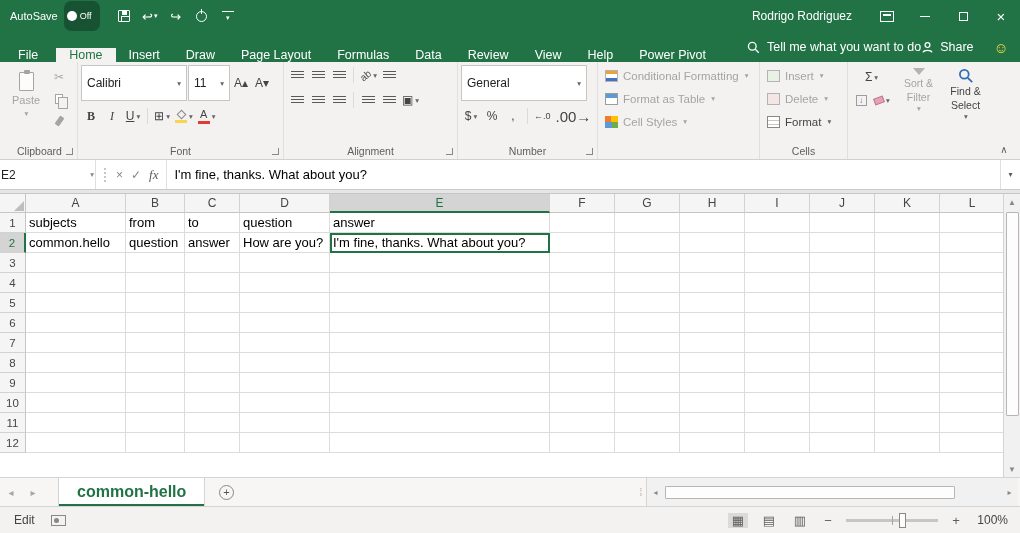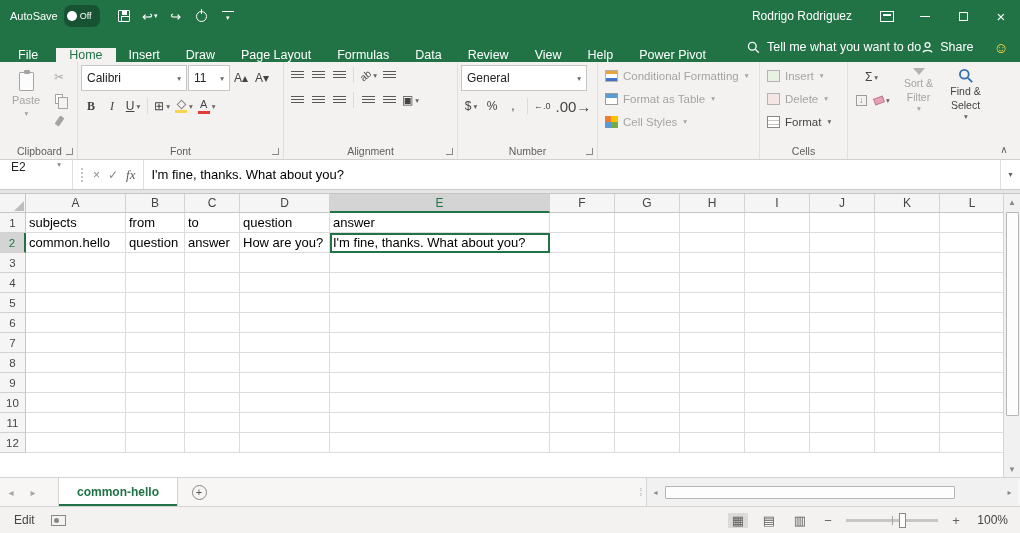--- a/index.html
+++ b/index.html
@@ -10,21 +10,21 @@
   }
   *{box-sizing:border-box;margin:0;padding:0}
   html,body{width:1020px;height:533px;overflow:hidden}
   body{font-family:"Liberation Sans",sans-serif;font-size:12px;color:#262626;background:#fff}
   .app{width:1020px;height:533px;display:flex;flex-direction:column}
 
   
   .titlebar{height:32px;background:var(--accent);color:#fff;display:flex;align-items:center;position:relative;flex:0 0 auto}
   .qat{display:flex;align-items:center;padding-left:10px;gap:2px;z-index:2}
   .autosave{display:flex;align-items:center;gap:6px;font-size:11px;margin-right:10px}
-  .as-pill{width:36px;height:22px;border-radius:7px;background:rgba(0,0,0,.28);display:flex;align-items:center;gap:3px;padding:0 3px;font-size:9px}
+  .as-pill{width:36px;height:30px;border-radius:7px;background:rgba(0,0,0,.28);display:flex;align-items:center;gap:3px;padding:0 3px;font-size:9px}
   .as-knob{width:10px;height:10px;border-radius:50%;background:#fff;flex:0 0 auto}
   .qbtn{width:24px;height:26px;display:flex;align-items:center;justify-content:center;font-size:13px;color:#fff}
   .qbtn .tinydd{font-size:7px;margin-left:1px}
   .floppy{width:12px;height:12px;border:1px solid #fff;border-radius:1px;position:relative}
   .floppy::before{content:"";position:absolute;top:0;left:3px;width:5px;height:4px;background:#fff}
   .floppy::after{content:"";position:absolute;bottom:0;left:2px;width:7px;height:4px;border:1px solid #fff;border-bottom:none}
   .touch-ic{width:11px;height:11px;border:1px solid #fff;border-radius:50%;position:relative}
   .touch-ic::after{content:"";position:absolute;left:4px;top:-3px;width:1px;height:5px;background:#fff}
   .qat-dd{width:12px;border-top:1px solid #fff;padding-top:2px;text-align:center;font-size:7px}
   .tb-title{position:absolute;left:0;right:0;text-align:center;font-size:12px;z-index:1}
@@ -53,21 +53,21 @@
   .rbody{flex:1;display:flex;align-items:flex-start}
   .rbody.colwrap{flex-direction:column;justify-content:flex-start;gap:5px}
   .glabel{height:16px;display:flex;align-items:center;justify-content:center;font-size:10.5px;color:#605e5c;position:relative;padding:0 10px;white-space:nowrap}
   .dlauncher{position:absolute;right:1px;bottom:4px;width:7px;height:7px;border-right:1px solid #8a8886;border-bottom:1px solid #8a8886}
   .row{display:flex;align-items:center;gap:1px}
   .sbtn{min-width:20px;height:20px;display:flex;align-items:center;justify-content:center;font-size:12px;color:#444;gap:1px;padding:0 2px;white-space:nowrap}
   .dd{font-size:7.5px;color:#666;margin-left:1px}
   .disabled,.disabled *{color:var(--disabled)!important}
   .disabled .dd{color:var(--disabled)}
   .vsep{width:1px;height:16px;background:#dddbd9;margin:0 3px}
-  .combo{height:26px;background:#fff;border:1px solid #c8c6c4;display:flex;align-items:center;padding:8px 5px;font-size:12px;color:#222;gap:0}
+  .combo{height:36px;background:#fff;border:1px solid #c8c6c4;display:flex;align-items:center;padding:8px 5px;font-size:12px;color:#222;gap:0}
   .combo .dd{margin-left:auto}
   
   .bigbtn{width:42px;height:70px;display:flex;flex-direction:column;align-items:center;padding-top:7px;gap:3px;font-size:11px}
   .clip-ic{width:15px;height:19px;border:1px solid #a6a4a2;border-radius:1px;position:relative;background:#fcfcfc}
   .clip-ic::before{content:"";position:absolute;top:-3px;left:4px;width:6px;height:4px;background:#a6a4a2;border-radius:1px}
   .smallcol{display:flex;flex-direction:column;gap:2px;margin-left:2px;margin-top:2px}
   .copy-ic{width:8px;height:10px;border:1px solid #a6a4a2;position:relative;background:#fff}
   .copy-ic::after{content:"";position:absolute;left:2px;top:2px;width:8px;height:10px;border:1px solid #a6a4a2;background:#f3f2f1}
   .brush-ic{width:5px;height:10px;background:#a6a4a2;transform:rotate(35deg);border-radius:1px}
   
@@ -96,21 +96,21 @@
   
   .ed-left{display:flex;flex-direction:column;gap:3px;margin-right:3px;margin-top:2px}
   .filldown{width:11px;height:11px;border:1px solid #9e9c9a;display:flex;align-items:center;justify-content:center;font-size:8px;color:#4472c4}
   .eraser{width:10px;height:7px;background:#e7a1b5;border:1px solid #b87e91;transform:rotate(-20deg)}
   .bigbtn2{width:47px;display:flex;flex-direction:column;align-items:center;padding-top:3px;font-size:10.5px;line-height:1.3;text-align:center;color:#444}
   .funnel{width:0;height:0;border-left:6px solid transparent;border-right:6px solid transparent;border-top:7px solid #b5b3b1;margin-bottom:2px}
   .ribbon-collapse{position:absolute;right:8px;bottom:4px;font-size:10px;color:#605e5c;width:16px;text-align:center}
 
   
   .fbar{height:30px;background:#fff;display:flex;align-items:stretch;border-bottom:1px solid #c9c9c9;flex:0 0 auto}
-  .namebox{width:73px;display:flex;align-items:flex-start;padding:0 11px;font-size:12px;color:#222;border-right:1px solid #e1dfdd}
+  .namebox{width:96px;display:flex;align-items:center;padding:0 1px;font-size:12px;color:#222;border-right:1px solid #e1dfdd}
   .namebox .dd{margin-left:auto;color:#8a8886}
   .fbtns{display:flex;align-items:center;padding:0 8px;gap:8px;border-right:1px solid #e1dfdd}
   .dotsep{height:14px;border-left:2px dotted #c8c6c4;margin-right:2px}
   .fbtn{font-size:12px;color:#8a8886}
   .fxbtn{font-style:italic;font-family:"Liberation Serif",serif;font-size:13px;color:#5a5a5a}
   .finput{flex:1;display:flex;align-items:center;padding:0 7px;font-size:13px;color:#000;white-space:nowrap;overflow:hidden}
   .fexpand{width:20px;display:flex;align-items:center;justify-content:center;border-left:1px solid #e1dfdd;color:#605e5c;font-size:8px}
   .fgap{height:4px;background:#e8e6e4;border-bottom:1px solid #c6c6c6;flex:0 0 auto}
 
   
@@ -127,21 +127,21 @@
   .gcell{flex:0 0 auto;border-right:1px solid #dcdcdc;border-bottom:1px solid #dcdcdc;display:flex;align-items:center;padding:0 3px;font-size:13px;color:#000;white-space:nowrap;overflow:hidden;background:#fff}
   .gcell.active{outline:2px solid var(--accent);outline-offset:-2px;position:relative;z-index:2}
   .vscroll{position:absolute;top:0;right:0;bottom:0;width:17px;background:#f1f1f1;border-left:1px solid var(--line);display:flex;flex-direction:column;align-items:center}
   .vs-arrow{height:16px;width:100%;display:flex;align-items:center;justify-content:center;color:#8a8886;font-size:8px;flex:0 0 auto}
   .vs-thumb{width:13px;height:204px;background:#fdfdfd;border:1px solid #b8b6b4;border-radius:1px;margin-top:2px;flex:0 0 auto}
   .vs-fill{flex:1}
 
   
   .sheetbar{height:29px;background:#f7f6f5;border-top:1px solid var(--line);display:flex;align-items:stretch;flex:0 0 auto}
   .snav{width:22px;display:flex;align-items:center;justify-content:center;color:#a8a6a4;font-size:10px}
-  .stab{display:flex;align-items:center;padding:0 18px;background:#fff;border-left:1px solid var(--line);border-right:1px solid var(--line);color:var(--accent);font-weight:bold;font-size:12px;position:relative;margin-left:14px}
+  .stab{display:flex;align-items:center;padding:0 18px;background:#fff;border-left:1px solid var(--line);border-right:1px solid var(--line);color:var(--accent);font-weight:bold;font-size:16px;position:relative;margin-left:14px}
   .stab::after{content:"";position:absolute;left:0;right:0;bottom:0;height:2px;background:var(--accent)}
   .addsheet{width:26px;display:flex;align-items:center;justify-content:center;margin-left:8px}
   .circ{width:15px;height:15px;border:1px solid #8a8886;border-radius:50%;display:flex;align-items:center;justify-content:center;font-size:11px;color:#555;line-height:1}
   .sheet-spacer{flex:1}
   .hsplit{width:10px;display:flex;align-items:center;justify-content:center;color:#b0aeab;font-size:10px}
   .hscroll{width:372px;display:flex;align-items:center;background:#f1f1f1;border-left:1px solid var(--line);margin-right:2px}
   .hs-btn{width:17px;text-align:center;color:#8a8886;font-size:8px;flex:0 0 auto}
   .hs-track{flex:1;display:flex;align-items:center;height:100%}
   .hs-thumb{width:86%;height:13px;background:#fdfdfd;border:1px solid #b8b6b4;border-radius:1px;margin-left:1px}
 

